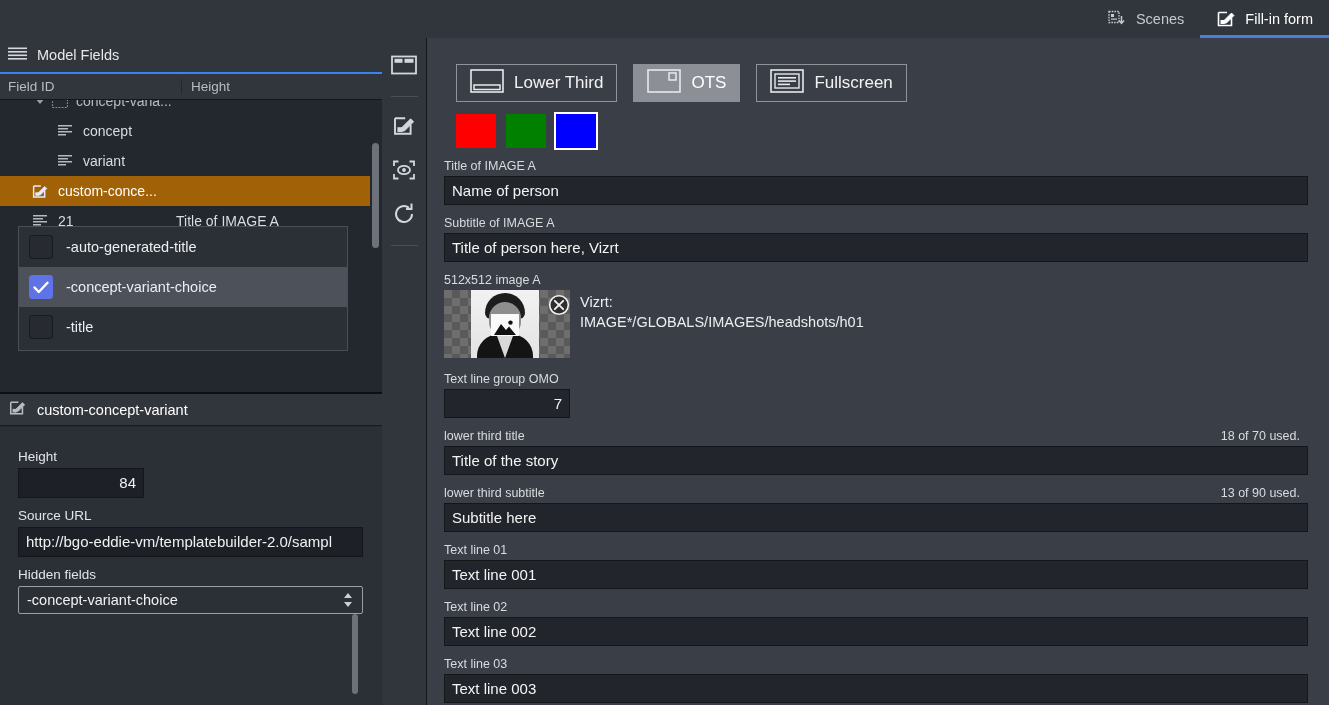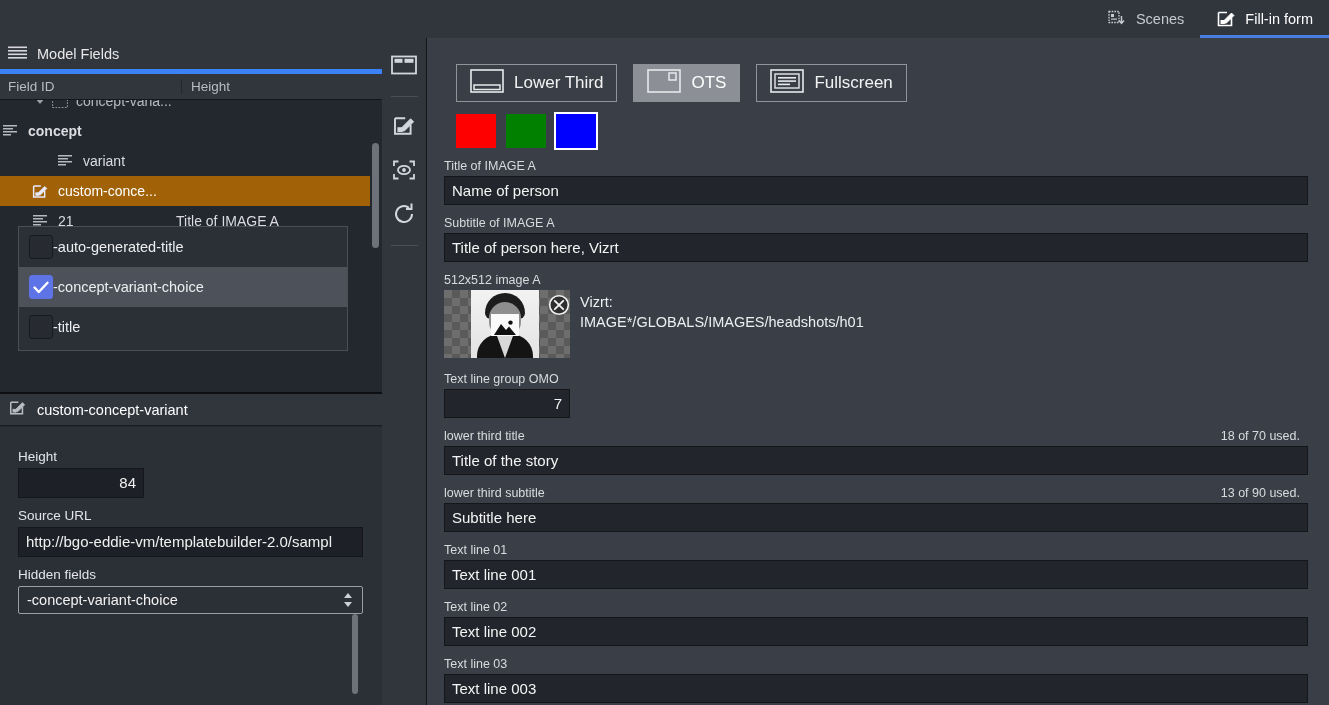--- a/index.html
+++ b/index.html
@@ -31,21 +31,21 @@
   }
   .tab .ico{ display:flex; align-items:center; justify-content:center; width:20px; height:20px;}
 
   
   #leftcol{
     position:absolute; left:0; top:38px; width:382px; height:667px;
     background:#23272e;
   }
   #modelhdr{
     height:36px; background:#31353c; display:flex; align-items:center; gap:10px;
-    padding-left:8px; border-bottom:5px solid #3b82f6;
+    padding-left:8px; border-bottom:2px solid #3b82f6;
     font-size:14.5px; color:#e8e8e8;
   }
   #colhdr{
     height:26px; background:#31353c; display:flex; align-items:center;
     font-size:13.5px; color:#b9bcc1; border-bottom:1px solid #15171b;
   }
   #colhdr .c1{ width:182px; padding-left:8px; border-right:1px solid #24282e;}
   #colhdr .c2{ flex:1; padding-left:9px;}
 
   #fieldlist{
@@ -92,21 +92,21 @@
     display:flex; align-items:center; padding:0 8px; position:relative;
   }
   #hiddenselect .sparrow{
     position:absolute; right:9px; top:50%; transform:translateY(-50%);
     display:flex; flex-direction:column; gap:2px;
   }
   #hiddenlist{
     position:absolute; left:18px; top:188px; width:330px; height:125px;
     background:#2b2f36; border:1px solid #4a4f57; overflow:hidden;
   }
-  .hrow{ height:40px; display:flex; align-items:center; padding-left:10px;
+  .hrow{ height:40px; display:flex; align-items:center; gap:13px; padding-left:10px;
          font-size:14.5px; color:#eceef0; cursor:pointer;}
   .hrow.hsel{ background:#4c515a;}
   .cbx{ width:24px; height:24px; border-radius:3px; background:#272b31; border:1px solid #171a1e;
         flex:0 0 24px; display:flex; align-items:center; justify-content:center;}
   .cbx.on{ background:#5e73e6; border-color:#5e73e6;}
   #hlscroll{ position:absolute; left:352px; top:576px; width:6px; height:80px;
              background:#6d727a; border-radius:3px;}
 
   
   #iconstrip{
@@ -228,21 +228,21 @@
         </span>
         <span class="fico">
           <svg width="16" height="13" viewBox="0 0 16 13">
               <rect x="0.5" y="0.5" width="15" height="12" fill="none" stroke="#8b9098" stroke-width="1.2" stroke-dasharray="1.8 1.3"></rect>
             </svg>
         </span>
         <span class="fid" style="padding-left:6px; color:#b7bbc1;">concept-varia...</span>
       </div>
     </div>
 
-    <div class="frow" style="font-weight:bold;">
+    <div class="frow" style="padding-left:55px;">
       <span class="fico">
         <svg width="14" height="12" viewBox="0 0 14 12">
           <rect x="0" y="0" width="14" height="1.5" fill="#b6babf"></rect>
             <rect x="0" y="3" width="10" height="1.5" fill="#b6babf"></rect>
           <rect x="0" y="6" width="14" height="1.5" fill="#b6babf"></rect>
             <rect x="0" y="9" width="8" height="1.5" fill="#b6babf"></rect>
         </svg>
       </span>
       <span class="fid" style="padding-left:8px;">concept</span>
     </div>

